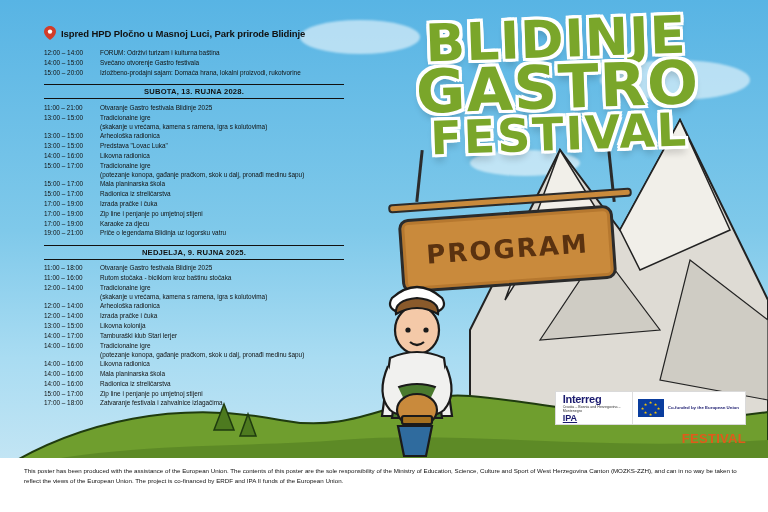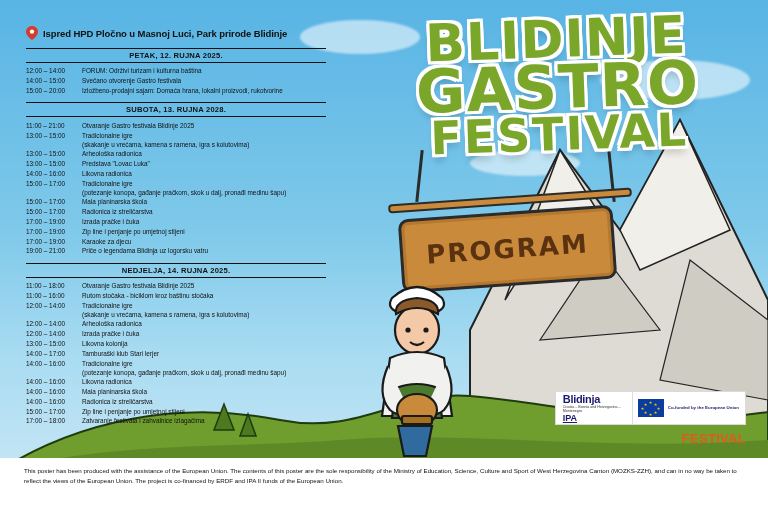--- a/index.html
+++ b/index.html
@@ -20,21 +20,21 @@
   .cloud {
     position: absolute;
     background: rgba(255,255,255,0.55);
     border-radius: 50%;
     filter: blur(1px);
   }
 
   
   .schedule {
     position: absolute;
-    left: 26px;
+    left: 44px;
     top: 26px;
     width: 300px;
     color: #111;
   }
   .loc {
     display: flex;
     align-items: center;
     gap: 5px;
     font-size: 9.5px;
     font-weight: bold;
@@ -282,21 +282,20 @@
     <div class="loc">
       <span class="pin">
         <svg width="12" height="14" viewBox="0 0 12 14">
             <path d="M6 0C2.7 0 0 2.6 0 5.8 0 10 6 14 6 14s6-4 6-8.2C12 2.6 9.3 0 6 0z" fill="#d23c2a"></path>
             <circle cx="6" cy="5.6" r="2.2" fill="#fff"></circle>
           </svg>
       </span>
       <span>Ispred HPD Pločno u Masnoj Luci, Park prirode Blidinje</span>
     </div>
 
-    <div class="day-head">PETAK, 12. RUJNA 2025.</div>
     <div class="rows">
       <div class="row">
           <span class="t">12:00 – 14:00</span>
           <span class="d">FORUM: Održivi turizam i kulturna baština</span>
         </div>
       <div class="row">
           <span class="t">14:00 – 15:00</span>
           <span class="d">Svečano otvorenje Gastro festivala</span>
         </div>
       <div class="row">
@@ -350,21 +349,21 @@
       <div class="row">
           <span class="t">17:00 – 19:00</span>
           <span class="d">Karaoke za djecu</span>
         </div>
       <div class="row">
           <span class="t">19:00 – 21:00</span>
           <span class="d">Priče o legendama Blidinja uz logorsku vatru</span>
         </div>
     </div>
 
-    <div class="day-head">NEDJELJA, 14. RUJNA 2025.</div>
+    <div class="day-head">NEDJELJA, 9. RUJNA 2025.</div>
     <div class="rows">
       <div class="row">
           <span class="t">11:00 – 18:00</span>
           <span class="d">Otvaranje Gastro festivala Blidinje 2025</span>
         </div>
       <div class="row">
           <span class="t">11:00 – 16:00</span>
           <span class="d">Rutom stočaka - biciklom kroz baštinu stočaka</span>
         </div>
       <div class="row">
@@ -416,21 +415,21 @@
 
   <div class="title-wrap">
     <div class="t-line t1">BLIDINJE</div>
     <div class="t-line t2">GASTRO</div>
     <div class="t-line t3">FESTIVAL</div>
   </div>
 
   <div class="logos">
     <div class="interreg">
       <div class="left">
-        <div class="nm">Blidinja</div>
+        <div class="nm">Interreg</div>
         <div class="sub">Croatia – Bosnia and Herzegovina – Montenegro</div>
         <div class="ipa">IPA</div>
       </div>
       <div class="right">
         <div class="eu-flag">
           <span class="star" style="left:11px;top:2px;">★</span>
           <span class="star" style="left:16px;top:4px;">★</span>
           <span class="star" style="left:19px;top:8px;">★</span>
           <span class="star" style="left:16px;top:12px;">★</span>
           <span class="star" style="left:11px;top:14px;">★</span>

